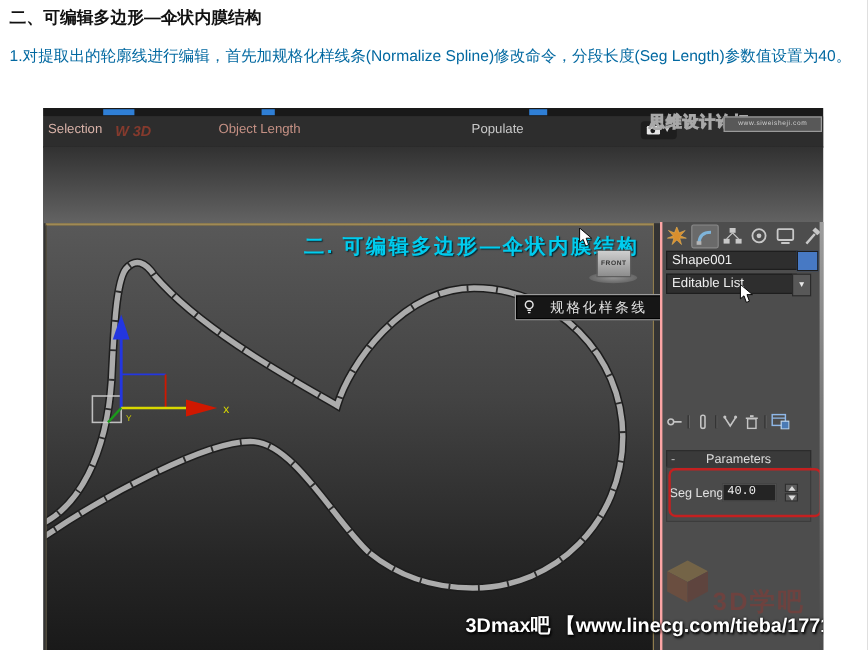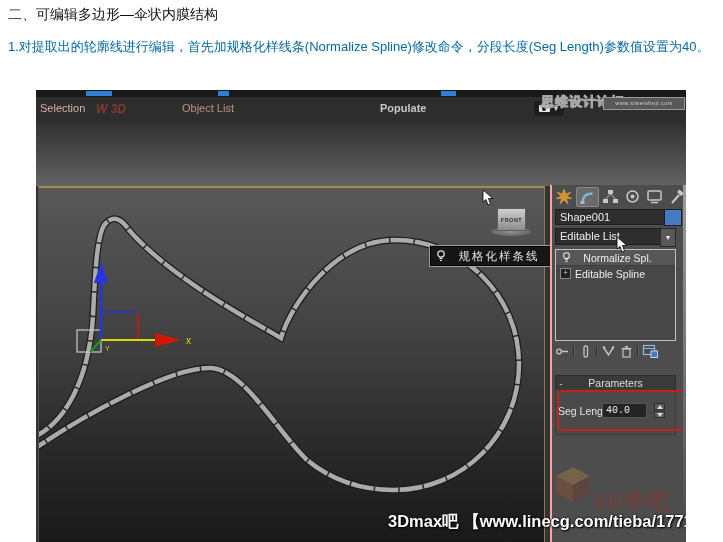--- a/index.html
+++ b/index.html
@@ -1,31 +1,31 @@
 <!DOCTYPE html>
 <html><head>
 <meta charset="utf-8">
 <style>
   html,body{margin:0;padding:0;background:#fff;width:723px;height:542px;overflow:hidden;
     font-family:"Liberation Sans","DejaVu Sans",sans-serif;}
   .abs{position:absolute;}
   
-  #doc-heading{left:8px;top:6px;font-size:14px;font-weight:normal;color:#111;}
+  #doc-heading{left:8px;top:6px;font-size:14px;font-weight:bold;color:#111;}
   #doc-body{left:8px;top:36px;width:708px;font-size:13px;color:#0369a1;line-height:21px;}
   
   #shot{left:36px;top:90px;width:650px;height:452px;background:#333;overflow:hidden;}
   
   #ribbon-strip{left:0;top:0;width:650px;height:7px;background:#191919;}
   .blue-dash{position:absolute;top:1px;height:5px;background:#2f7fd6;}
   #ribbon-tabs{left:0;top:7px;width:680px;height:25px;background:#2d2d2d;border-bottom:1px solid #1a1a1a;}
   .ribbon-tab{position:absolute;top:5px;font-size:11px;}
   #rt-0{left:4px;color:#d8b2a8;}
   #rt-w{left:60px;color:rgba(205,70,45,.55);font-size:12px;font-weight:bold;font-style:italic;}
   #rt-1{left:146px;color:#c49084;}
-  #rt-2{left:344px;color:#c8c8c8;font-weight:bold;}
+  #rt-2{left:357px;color:#c8c8c8;}
   #cam-btn{left:498px;top:4px;width:30px;height:15px;background:#1e1e1e;border-radius:3px;
     display:flex;align-items:center;justify-content:center;gap:3px;}
   #cam-glyph{width:11px;height:7px;background:#e8e8e8;border-radius:1px;position:relative;}
   #cam-glyph:after{content:"";position:absolute;left:3px;top:1.5px;width:4px;height:4px;border-radius:50%;background:#1e1e1e;}
   #cam-caret{color:#cfcfcf;font-size:7px;line-height:7px;}
   
   #site-name{left:505px;top:3px;font-size:13px;font-weight:bold;color:rgba(70,70,70,.35);
     -webkit-text-stroke:1px #a8a8a8;letter-spacing:1px;}
   #site-url{left:567px;top:7px;width:80px;height:11px;border:1px solid #9a9a9a;background:#585858;
     color:#cfcfcf;font-size:5.5px;line-height:11px;text-align:center;letter-spacing:.5px;overflow:hidden;}
@@ -104,21 +104,21 @@
 
   <div class="abs" id="ribbon-strip">
     <div class="blue-dash" style="left:50px;width:26px;"></div>
     <div class="blue-dash" style="left:182px;width:11px;"></div>
     <div class="blue-dash" style="left:405px;width:15px;"></div>
   </div>
 
   <div class="abs" id="ribbon-tabs">
     <span class="ribbon-tab" id="rt-0">Selection</span>
     <span class="ribbon-tab" id="rt-w">W 3D</span>
-    <span class="ribbon-tab" id="rt-1">Object List</span>
+    <span class="ribbon-tab" id="rt-1">Object Length</span>
     <span class="ribbon-tab" id="rt-2">Populate</span>
     <div class="abs" id="cam-btn">
       <span id="cam-glyph"></span>
       <span id="cam-caret">▼</span>
     </div>
   </div>
 
   <div class="abs" id="site-name">思维设计论坛</div>
   <div class="abs" id="site-url">www.siweisheji.com</div>
 
@@ -152,20 +152,21 @@
         <line x1="62" y1="152" x2="62" y2="93" stroke="#2336e0" stroke-width="2.4"></line>
         <polygon points="62,74 55,95 69,95" fill="#2336e0"></polygon>
         <line x1="62" y1="152" x2="118" y2="152" stroke="#d8d800" stroke-width="2.2"></line>
         <polygon points="142,152 116,145 116,159" fill="#d01800"></polygon>
         <line x1="62" y1="152" x2="51" y2="164" stroke="#1a9a1a" stroke-width="2"></line>
         <text x="147" y="156" fill="#d8d800" font-size="10">x</text>
         <text x="66" y="163" fill="#cfcf00" font-size="7">Y</text>
       </g>
     </svg>
 
+    <div class="abs" id="vp-title">二. 可编辑多边形—伞状内膜结构</div>
 
     <div class="abs" id="front-gizmo">
       <div id="front-disc"></div>
       <div id="front-box">FRONT</div>
     </div>
   </div>
 
   <div class="abs" id="tooltip">
     <svg width="12" height="14" viewBox="0 0 12 14" style="margin-left:5px;">
       <circle cx="6" cy="5" r="3.2" fill="none" stroke="#e6e6e6" stroke-width="1.2"></circle>
@@ -214,34 +215,20 @@
           <path d="M9 3 L13 7 L16 4.5 L11.5 0.5 Z" fill="#c8c8c8"></path>
           </svg>
       </span>
     </div>
 
     <div id="name-field">Shape001</div>
     <div id="color-swatch"></div>
     <div id="mod-combo">Editable List</div>
     <div id="mod-combo-arrow">▼</div>
 
-    <div id="stack-box">
-      <div class="stack-row" id="stack-row-0">
-        <svg width="11" height="13" viewBox="0 0 12 14" style="margin-left:5px;">
-          <circle cx="6" cy="5" r="3.2" fill="none" stroke="#e6e6e6" stroke-width="1.2"></circle>
-          <line x1="4.5" y1="9.5" x2="7.5" y2="9.5" stroke="#e6e6e6" stroke-width="1.2"></line>
-          <line x1="5" y1="11.5" x2="7" y2="11.5" stroke="#e6e6e6" stroke-width="1.2"></line>
-        </svg>
-        <span class="srlabel">Normalize Spl.</span>
-      </div>
-      <div class="stack-row" id="stack-row-1">
-        <span class="plus-box">+</span>
-        <span class="srlabel">Editable Spline</span>
-      </div>
-    </div>
 
     <div id="stack-btns">
       <svg width="15" height="13" viewBox="0 0 15 13">
         <circle cx="4" cy="6.5" r="2.4" fill="none" stroke="#c4c4c4" stroke-width="1.3"></circle>
         <line x1="6.5" y1="6.5" x2="13" y2="6.5" stroke="#c4c4c4" stroke-width="1.5"></line>
         </svg>
       <span class="sdiv"></span>
       <svg width="15" height="13" viewBox="0 0 15 13">
         <rect x="6" y="1" width="3.5" height="11" rx="1.5" fill="none" stroke="#c4c4c4" stroke-width="1.3"></rect>
         </svg>

